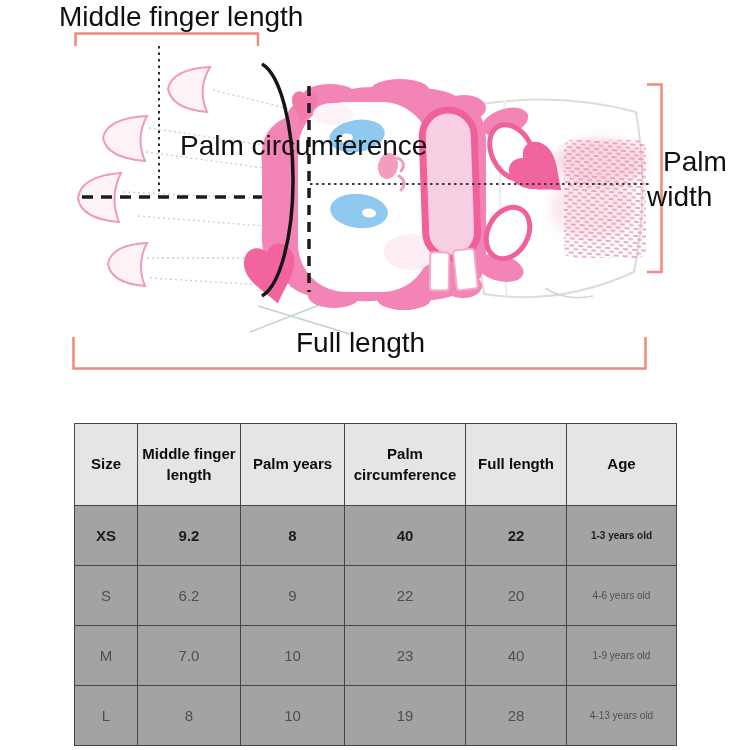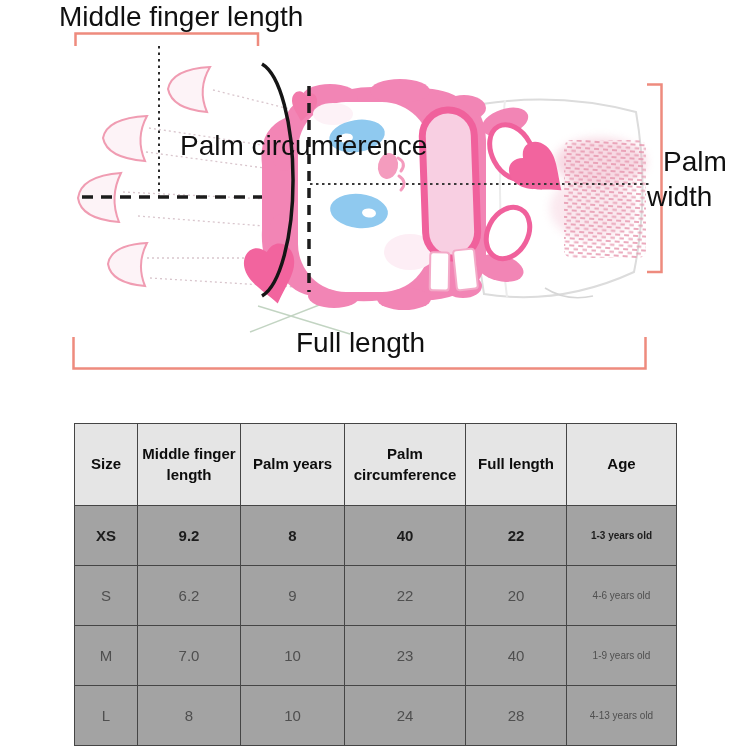--- a/index.html
+++ b/index.html
@@ -190,19 +190,19 @@
         <td>7.0</td>
         <td>10</td>
         <td>23</td>
         <td>40</td>
         <td class="age-cell">1-9 years old</td>
       </tr>
       <tr>
         <td>L</td>
         <td>8</td>
         <td>10</td>
-        <td>24</td>
+        <td>19</td>
         <td>28</td>
         <td class="age-cell">4-13 years old</td>
       </tr>
     </tbody>
   </table>
 </div>
 
 </body></html>

